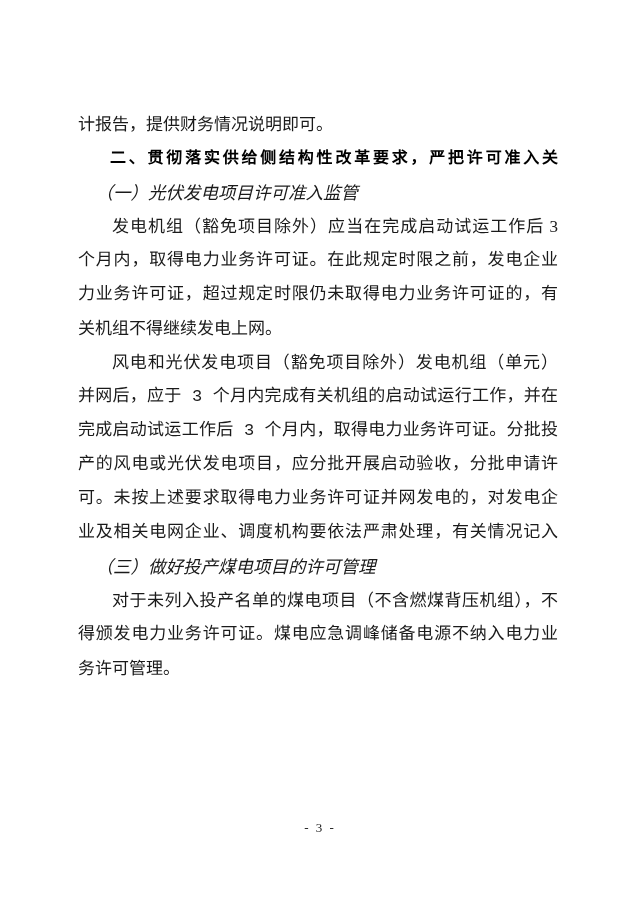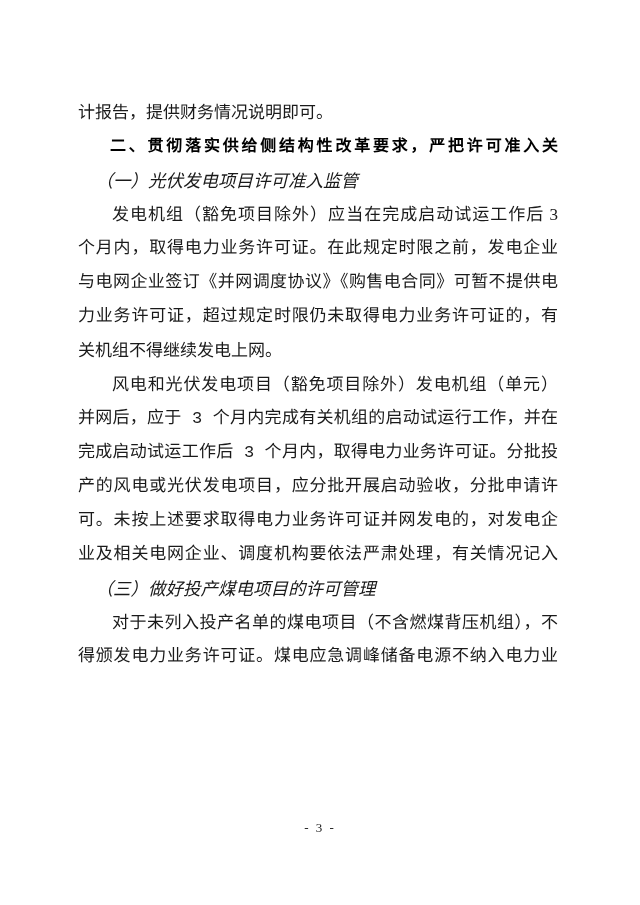--- a/index.html
+++ b/index.html
@@ -11,21 +11,21 @@
     position: relative;
     width: 640px;
     height: 905px;
     background: #ffffff;
     color: #1a1a1a;
     overflow: hidden;
     font-family: "Liberation Serif", serif;
   }
   .textcol {
     position: absolute;
-    top: 96px;
+    top: 108px;
     left: 78px;
     width: 480px;
   }
   .line {
     height: 34px;
     line-height: 34px;
     font-size: 17px;
     white-space: nowrap;
   }
   
@@ -82,27 +82,27 @@
 </head>
 <body>
 
 <div class="page">
   <div class="textcol">
     <div class="line cont">计报告，提供财务情况说明即可。</div>
     <div class="line h1">二、贯彻落实供给侧结构性改革要求，严把许可准入关</div>
     <div class="line h2">（一）光伏发电项目许可准入监管</div>
     <div class="line p-first">发电机组（豁免项目除外）应当在完成启动试运工作后 3</div>
     <div class="line p-mid">个月内，取得电力业务许可证。在此规定时限之前，发电企业</div>
-    <div class="line p-mid">与电网企业签订《并网调度协议》《购售电合同》可暂不提供电</div>
     <div class="line p-mid">力业务许可证，超过规定时限仍未取得电力业务许可证的，有</div>
     <div class="line p-last">关机组不得继续发电上网。</div>
     <div class="line p-first">风电和光伏发电项目（豁免项目除外）发电机组（单元）</div>
     <div class="line p-mid">并网后，应于 3 个月内完成有关机组的启动试运行工作，并在</div>
     <div class="line p-mid">完成启动试运工作后 3 个月内，取得电力业务许可证。分批投</div>
     <div class="line p-mid">产的风电或光伏发电项目，应分批开展启动验收，分批申请许</div>
     <div class="line p-mid">可。未按上述要求取得电力业务许可证并网发电的，对发电企</div>
     <div class="line p-mid">业及相关电网企业、调度机构要依法严肃处理，有关情况记入</div>
     <div class="line h2">（三）做好投产煤电项目的许可管理</div>
     <div class="line p-first">对于未列入投产名单的煤电项目（不含燃煤背压机组），不</div>
     <div class="line p-mid">得颁发电力业务许可证。煤电应急调峰储备电源不纳入电力业</div>
+    <div class="line p-last">务许可管理。</div>
   </div>
   <div class="footer">- 3 -</div>
 </div>
 
 </body></html>

